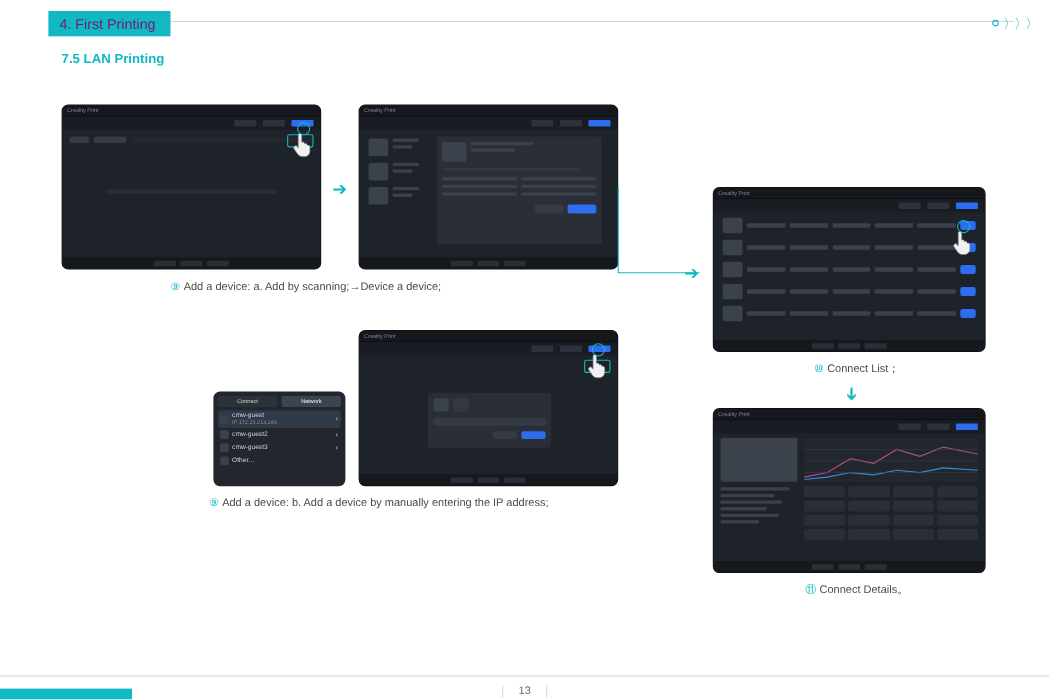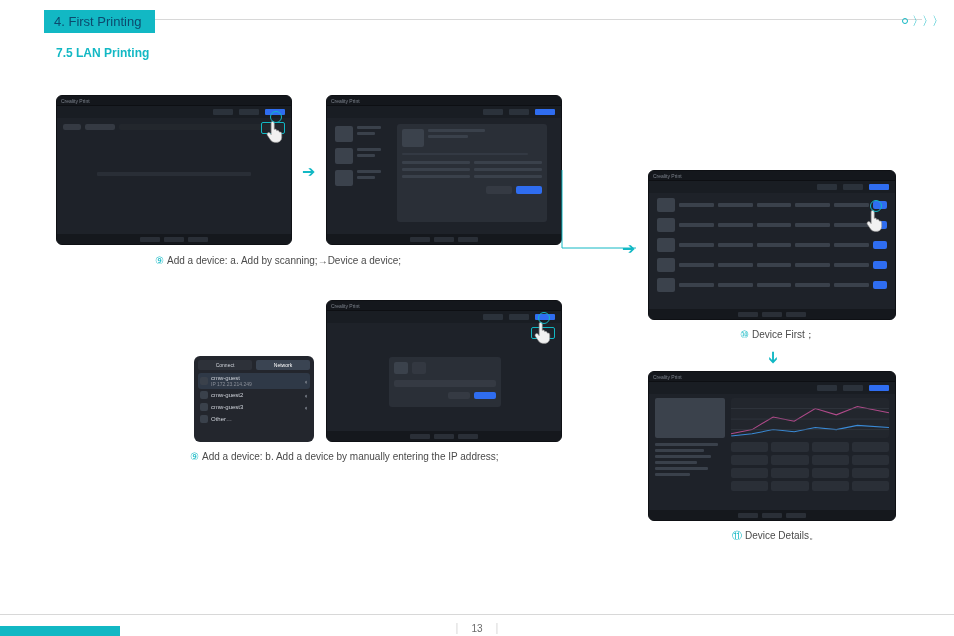--- a/index.html
+++ b/index.html
@@ -28,21 +28,21 @@
   .head-rule{
     position:absolute;
     top:19px; left:44px; right:32px;
     height:1px;
     background:#d8d8d8;
   }
   .head-tab{
     position:absolute;
     top:10px; left:44px;
     background:var(--teal);
-    color:#0c4a6e;
+    color:#701a75;
     font-size:13px;
     padding:4px 14px 4px 10px;
   }
   .head-arrows{
     position:absolute;
     top:13px; right:12px;
     color:var(--teal);
     font-size:12px;
     letter-spacing:-2px;
   }
@@ -346,21 +346,21 @@
       <i></i>
     </div>
   <div class="hand" style="top:36px;right:6px">
     <div class="ring"></div>
     <svg viewBox="0 0 24 24">
         <path fill="#f1f1f1" stroke="#888" stroke-width=".6" d="M9 3c.8 0 1.4.6 1.4 1.4v6.1c.4-.3 1-.5 1.5-.2.6.3.8.9.8 1.4.4-.3 1-.4 1.5-.1.5.3.8.9.8 1.4.4-.2.9-.3 1.4 0 .6.3.9 1 .9 1.7v3.2c0 2.6-2 4.6-4.6 4.6h-1.8c-1.6 0-3-.8-3.9-2.1l-3-4.4c-.5-.8-.3-1.8.5-2.3.7-.4 1.6-.3 2.1.4l.9 1.2V4.4C7.6 3.6 8.2 3 9 3z"></path>
       </svg>
   </div>
 </div>
 <div class="cap" style="left:740px;top:328px">
-  <span class="circ">⑩</span><span>Device First；</span>
+  <span class="circ">⑩</span><span>Connect List；</span>
 </div>
 
 <div class="arr down" style="left:767px;top:348px">➔</div>
 
 <div class="tile" style="left:326px;top:300px;width:236px;height:142px">
   <div class="titlebar">
       <span>Creality Print</span>
     </div>
   <div class="tabs">
     <div class="t"></div>
@@ -484,19 +484,19 @@
       </div>
     </div>
   </div>
   <div class="footer">
       <i></i>
       <i></i>
       <i></i>
     </div>
 </div>
 <div class="cap" style="left:732px;top:529px">
-  <span class="circ">⑪</span><span>Device Details。</span>
+  <span class="circ">⑪</span><span>Connect Details。</span>
 </div>
 
 <div class="pfoot">
   <div class="bar"></div>
   <div class="num">13</div>
 </div>
 
 </body></html>

